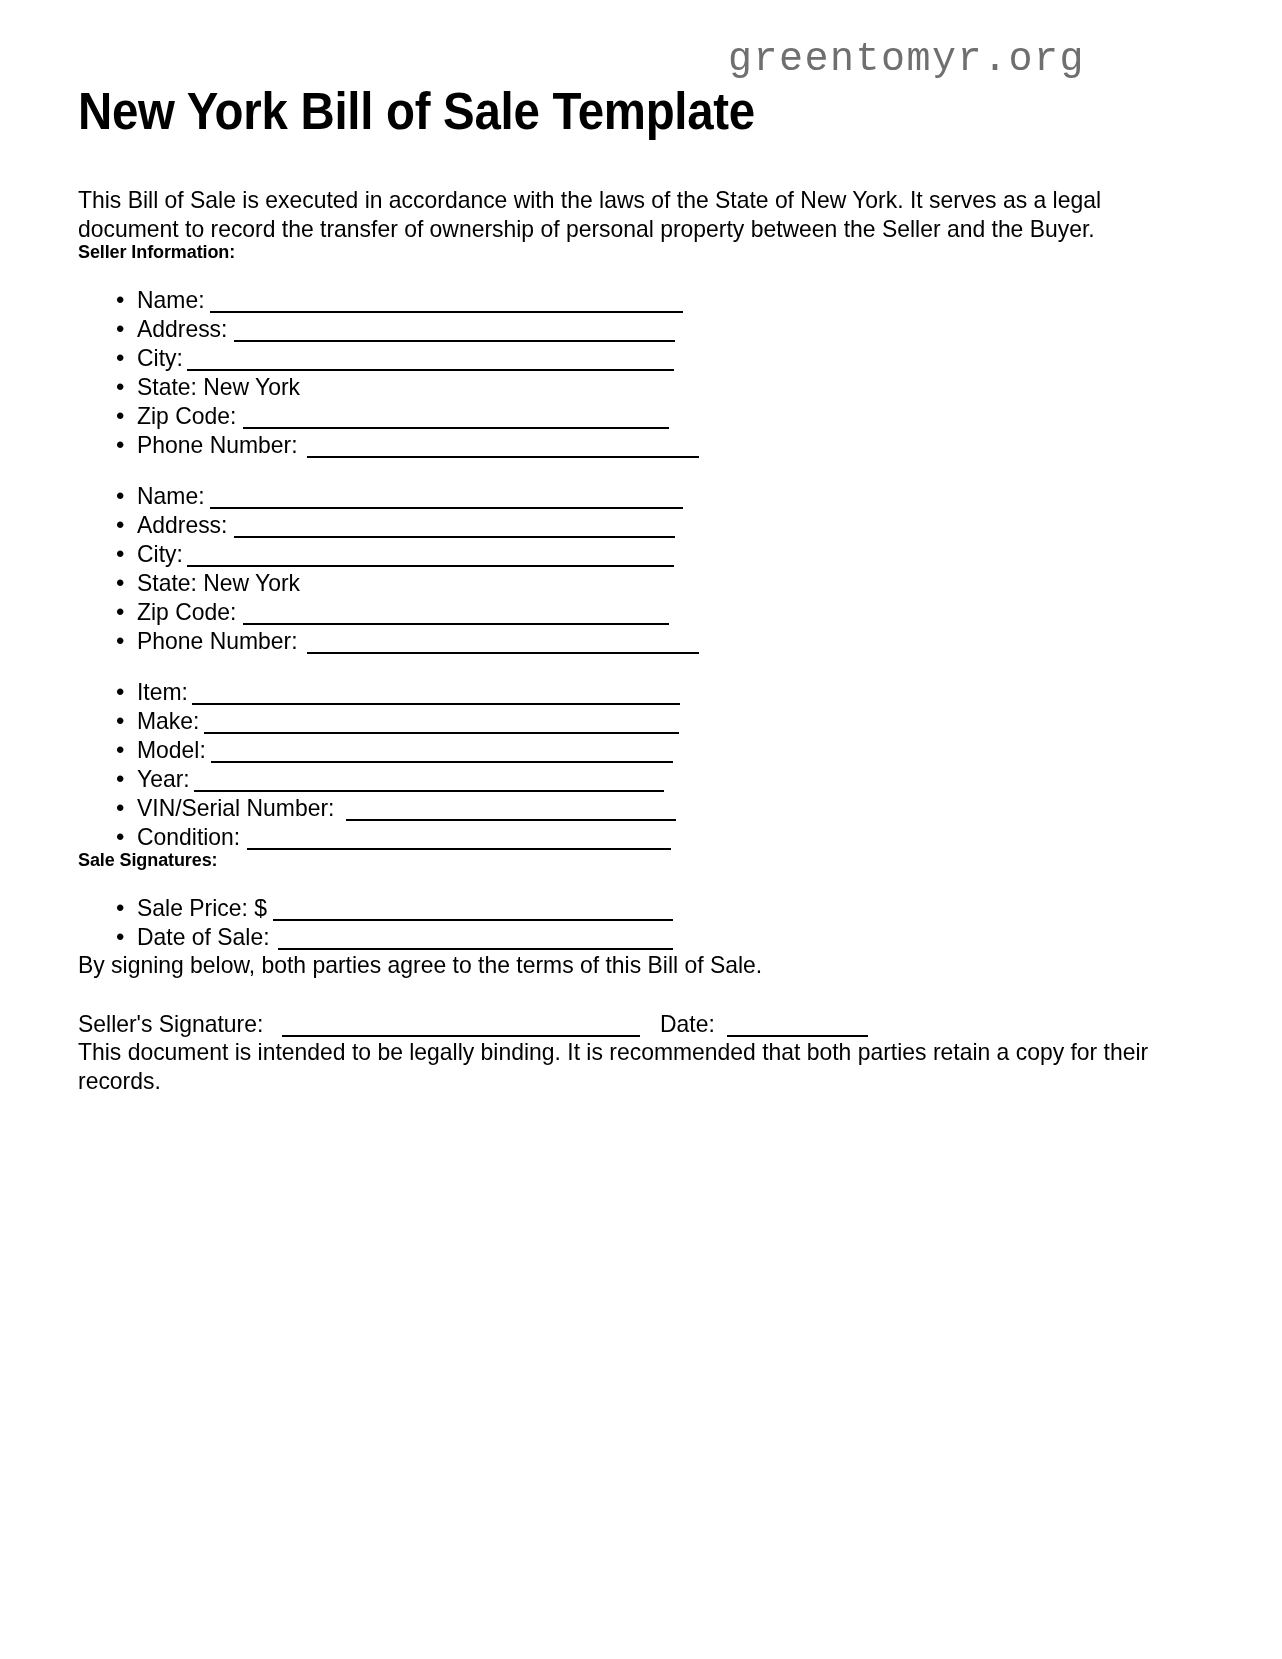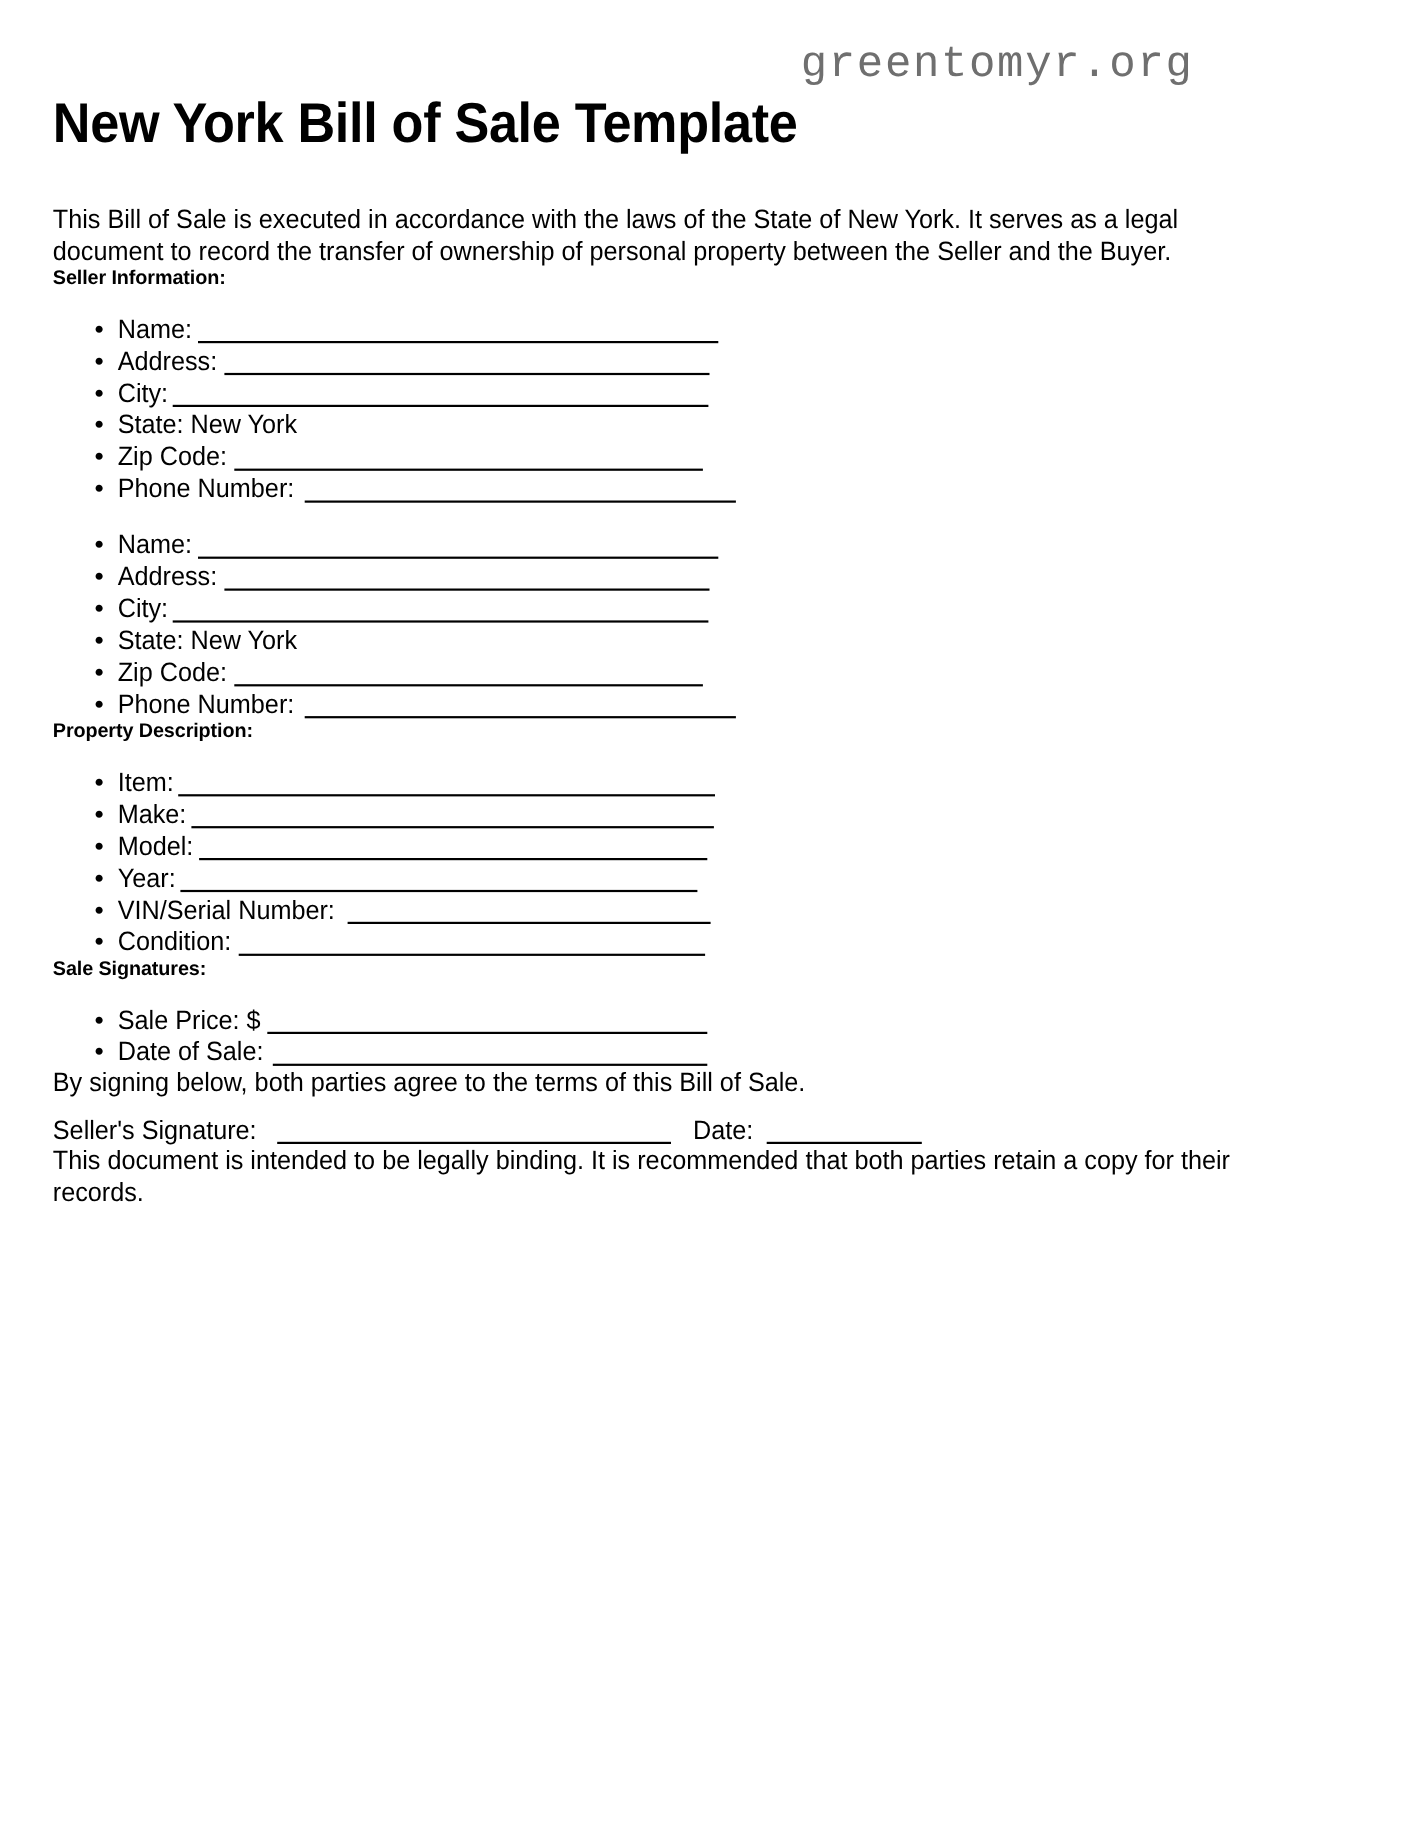--- a/index.html
+++ b/index.html
@@ -32,21 +32,21 @@
     font-size: 40px;
     letter-spacing: 1.5px;
     color: #6f6f6f;
     white-space: nowrap;
     line-height: 1;
   }
 
   
   .content {
     position: absolute;
-    left: 48px;
+    left: 78px;
     top: 0;
     width: 1108px;
   }
 
   h1.doc-title {
     font-family: "Liberation Sans Narrow", "Liberation Sans", "DejaVu Sans Condensed", sans-serif;
     font-stretch: condensed;
     font-weight: bold;
     font-size: 51px;
     line-height: 1.02;
@@ -125,21 +125,21 @@
     font-family: "Liberation Sans Narrow", "Liberation Sans", "DejaVu Sans Condensed", sans-serif;
     font-stretch: condensed;
     font-size: 24px;
     line-height: 29px;
     white-space: nowrap;
   }
   .sig-row .lbl { transform: scaleX(0.955); transform-origin: left center; }
 
   .mt-40 { margin-top: 40px; }
   .mt-34 { margin-top: 34px; }
-  .mt-30 { margin-top: 14px; }
+  .mt-30 { margin-top: 30px; }
   .mt-46 { margin-top: 46px; }
 </style>
 </head>
 <body>
 
 <div class="page">
 
   <div class="watermark">greentomyr.org</div>
 
   <div class="content">
@@ -160,21 +160,20 @@
 
     <ul class="field-list" id="buyer-list">
         <li><span class="bullet">•</span><span class="lbl">Name:</span><span class="fill" style="width: 473px;"></span></li>
         <li><span class="bullet">•</span><span class="lbl">Address:</span><span class="fill" style="width: 441px;"></span></li>
         <li><span class="bullet">•</span><span class="lbl">City:</span><span class="fill" style="width: 487px;"></span></li>
         <li><span class="bullet">•</span><span class="lbl">State: New York</span></li>
         <li><span class="bullet">•</span><span class="lbl">Zip Code:</span><span class="fill" style="width: 426px;"></span></li>
         <li><span class="bullet">•</span><span class="lbl">Phone Number:</span><span class="fill" style="width: 392px;"></span></li>
       </ul>
 
-    <h2 class="section-head gap-before-head">Property Description:</h2>
     <ul class="field-list" id="property-list">
         <li><span class="bullet">•</span><span class="lbl">Item:</span><span class="fill" style="width: 488px;"></span></li>
         <li><span class="bullet">•</span><span class="lbl">Make:</span><span class="fill" style="width: 475px;"></span></li>
         <li><span class="bullet">•</span><span class="lbl">Model:</span><span class="fill" style="width: 462px;"></span></li>
         <li><span class="bullet">•</span><span class="lbl">Year:</span><span class="fill" style="width: 470px;"></span></li>
         <li><span class="bullet">•</span><span class="lbl">VIN/Serial Number:</span><span class="fill" style="width: 330px;"></span></li>
         <li><span class="bullet">•</span><span class="lbl">Condition:</span><span class="fill" style="width: 424px;"></span></li>
       </ul>
 
     <h2 class="section-head gap-before-head">Sale Signatures:</h2>

